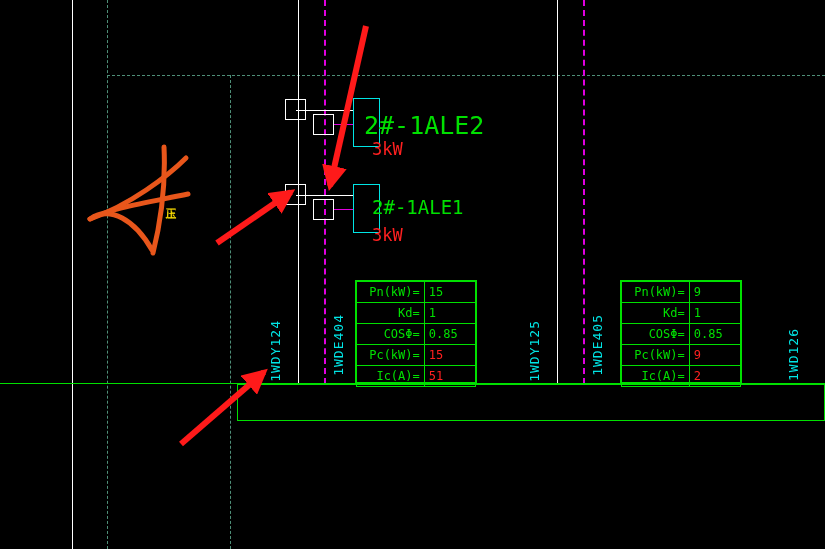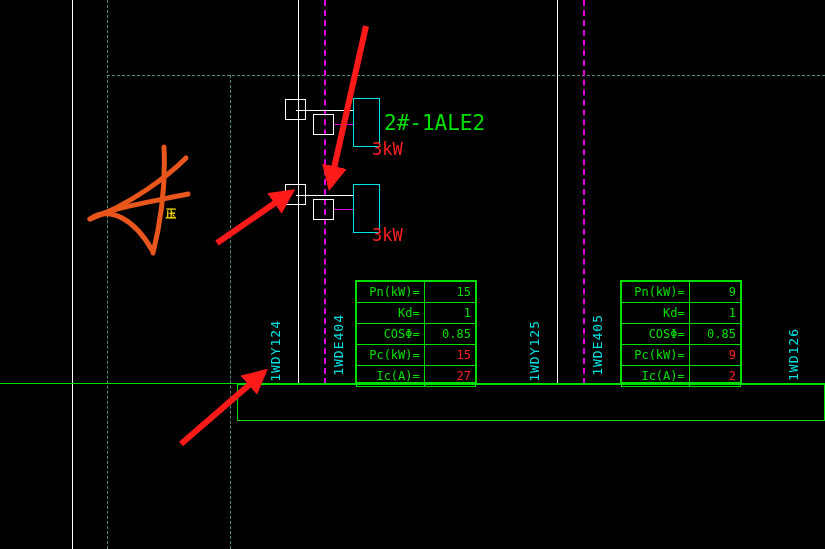--- a/index.html
+++ b/index.html
@@ -25,21 +25,21 @@
   .lbl-red{position:absolute;color:#ff2020;white-space:nowrap;text-align:right;}
   .lbl-cyan{position:absolute;color:#00e5e5;white-space:nowrap;
             writing-mode:vertical-rl;transform:rotate(180deg);letter-spacing:1px;}
 
   .table{position:absolute;border:1px solid #00e000;box-sizing:border-box;
          border-collapse:collapse;}
   .table table{border-collapse:collapse;width:100%;height:100%;}
   .table td{border:1px solid #00e000;padding:0 4px;font-size:12px;line-height:1;
             height:20px;}
   .td-key{color:#00e000;text-align:right;width:66px;}
-  .td-val{color:#00e000;text-align:right;width:54px;}
+  .td-val{color:#00e000;text-align:left;width:54px;}
   .td-val.red{color:#ff2020;}
 
   .greenrect{position:absolute;border:1px solid #00e000;box-sizing:border-box;}
 
   svg.overlay{position:absolute;left:0;top:0;width:825px;height:549px;
               pointer-events:none;}
   .yellow-cjk{position:absolute;color:#ffe000;font-size:11px;line-height:10px;
               writing-mode:vertical-rl;font-family:"DejaVu Sans",sans-serif;}
 </style>
 </head>
@@ -60,29 +60,30 @@
 
   <div class="hline green-solid" style="left:0;top:383px;width:825px;"></div>
   <div class="greenrect" style="left:237px;top:384px;width:588px;height:37px;"></div>
 
   <div class="sq" style="left:285px;top:99px;width:21px;height:21px;"></div>
   <div class="sq" style="left:313px;top:114px;width:21px;height:21px;"></div>
   <div class="wseg" style="left:296px;top:110px;width:58px;"></div>
   <div class="wseg" style="left:334px;top:124px;width:20px;"></div>
   <div class="mseg" style="left:334px;top:124px;width:20px;"></div>
   <div class="cyanbox" style="left:353px;top:98px;width:27px;height:49px;"></div>
-  <div class="lbl-green" style="left:384px;top:111px;font-size:21px;text-align:right;">2#-1ALE2</div>
+  <div class="lbl-green" style="left:364px;top:111px;font-size:25px;text-align:right;">2#-1ALE2</div>
   <div class="lbl-red" style="left:372px;top:139px;font-size:17px;">3kW</div>
 
   <div class="sq" style="left:285px;top:184px;width:21px;height:21px;"></div>
   <div class="sq" style="left:313px;top:199px;width:21px;height:21px;"></div>
   <div class="wseg" style="left:296px;top:195px;width:58px;"></div>
   <div class="wseg" style="left:334px;top:209px;width:20px;"></div>
   <div class="mseg" style="left:334px;top:209px;width:20px;"></div>
   <div class="cyanbox" style="left:353px;top:184px;width:27px;height:49px;"></div>
+  <div class="lbl-green" style="left:372px;top:196px;font-size:19px;">2#-1ALE1</div>
   <div class="lbl-red" style="left:372px;top:225px;font-size:17px;">3kW</div>
 
   <div class="lbl-cyan" style="left:268px;top:320px;font-size:13px;">1WDY124</div>
   <div class="lbl-cyan" style="left:331px;top:314px;font-size:13px;">1WDE404</div>
   <div class="lbl-cyan" style="left:527px;top:320px;font-size:13px;">1WDY125</div>
   <div class="lbl-cyan" style="left:590px;top:314px;font-size:13px;">1WDE405</div>
   <div class="lbl-cyan" style="left:786px;top:328px;font-size:13px;">1WD126</div>
 
   <div class="table" style="left:355px;top:280px;width:122px;height:103px;">
     <table>
@@ -98,21 +99,21 @@
       <tr>
         <td class="td-key">COSΦ=</td>
         <td class="td-val">0.85</td>
       </tr>
       <tr>
         <td class="td-key">Pc(kW)=</td>
         <td class="td-val red">15</td>
       </tr>
       <tr>
         <td class="td-key">Ic(A)=</td>
-        <td class="td-val red">27</td>
+        <td class="td-val red">51</td>
       </tr>
     </tbody>
       </table>
   </div>
 
   <div class="table" style="left:620px;top:280px;width:122px;height:103px;">
     <table>
       <tbody>
           <tr>
         <td class="td-key">Pn(kW)=</td>

